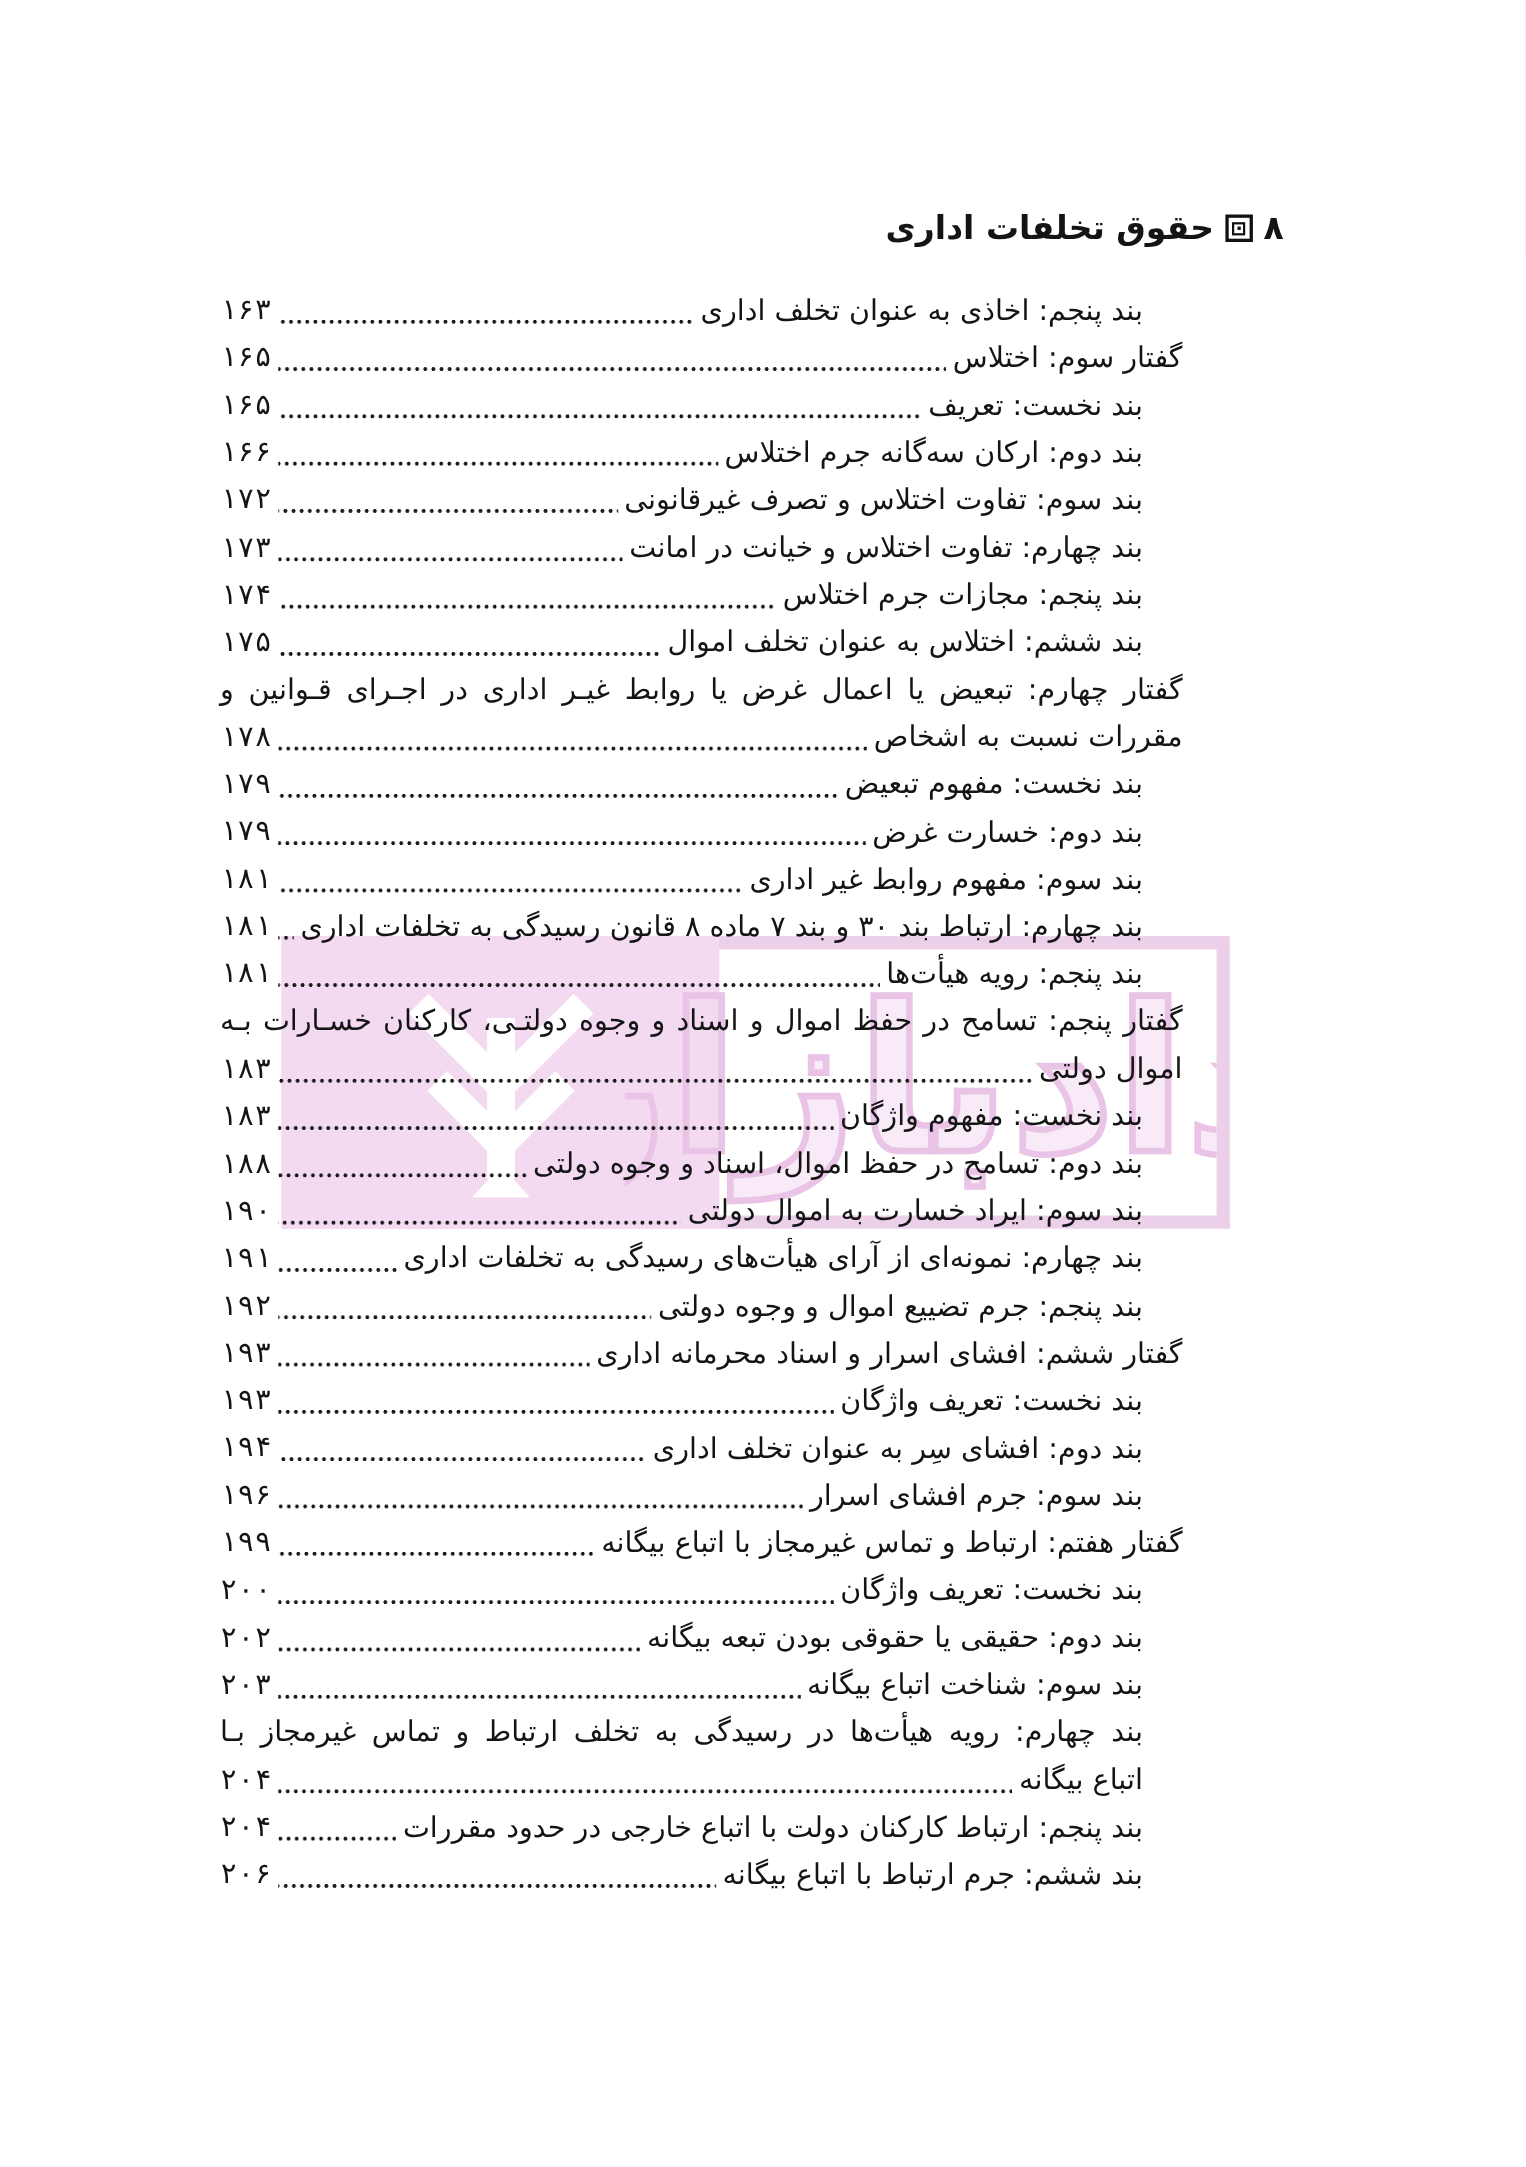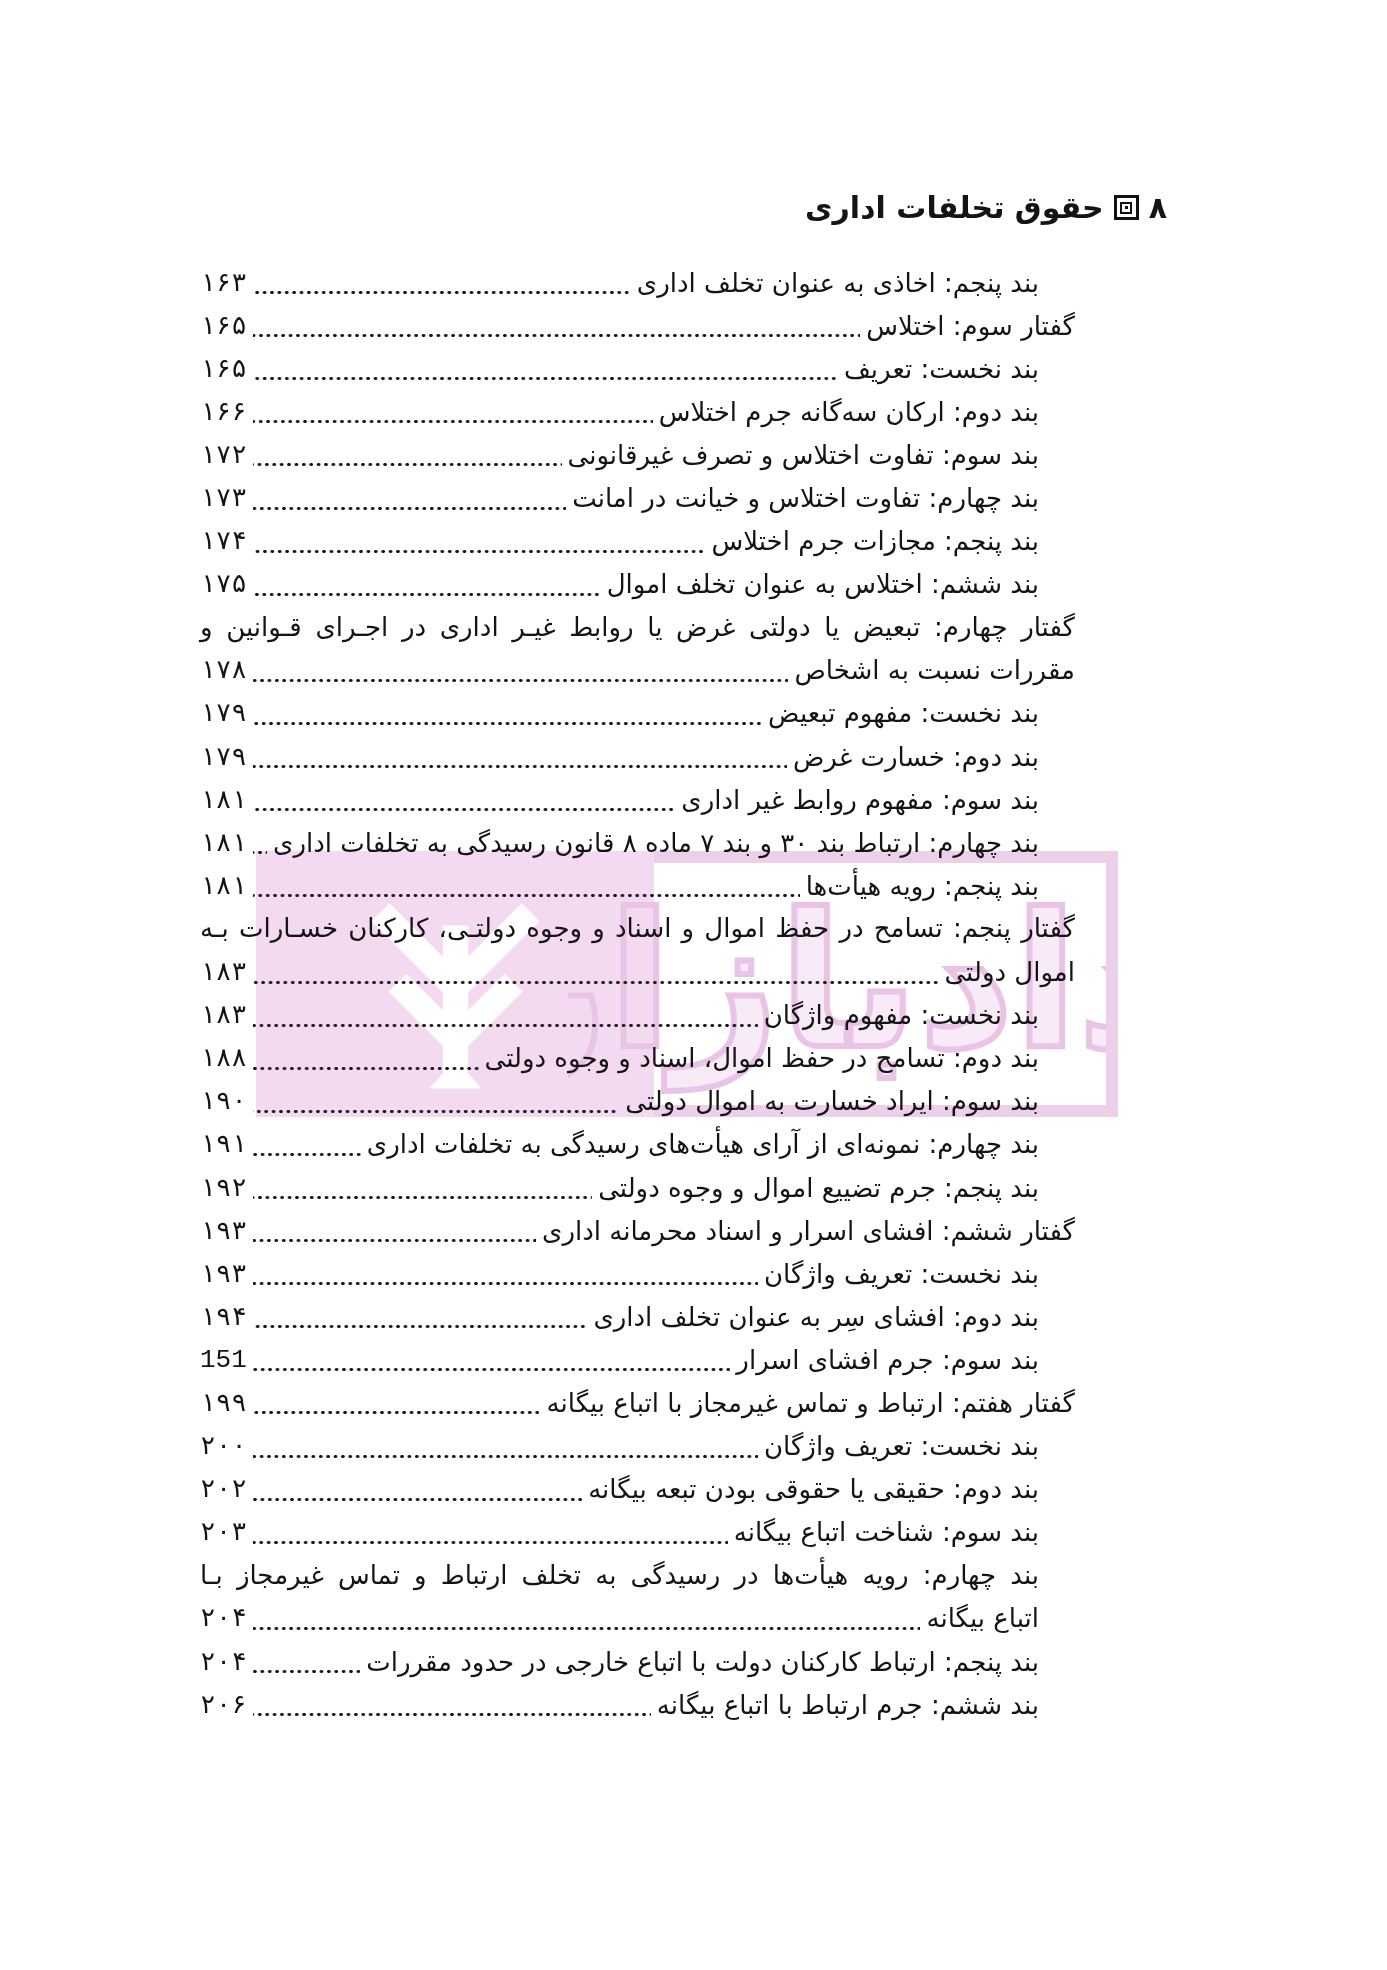--- a/index.html
+++ b/index.html
@@ -156,21 +156,21 @@
     <span class="t">بند پنجم: مجازات جرم اختلاس</span>
     <span class="leader"></span>
     <span class="pg">۱۷۴</span>
   </div>
         <div class="row indent">
     <span class="t">بند ششم: اختلاس به عنوان تخلف اموال</span>
     <span class="leader"></span>
     <span class="pg">۱۷۵</span>
   </div>
         <div class="row just">
-    <span class="t">گفتار چهارم: تبعیض یا دولتی غرض یا روابط غیـر اداری در اجـرای قـوانین و</span>
+    <span class="t">گفتار چهارم: تبعیض یا اعمال غرض یا روابط غیـر اداری در اجـرای قـوانین و</span>
     
     
   </div>
         <div class="row">
     <span class="t">مقررات نسبت به اشخاص</span>
     <span class="leader"></span>
     <span class="pg">۱۷۸</span>
   </div>
         <div class="row indent">
     <span class="t">بند نخست: مفهوم تبعیض</span>
@@ -243,21 +243,21 @@
     <span class="pg">۱۹۳</span>
   </div>
         <div class="row indent">
     <span class="t">بند دوم: افشای سِر به عنوان تخلف اداری</span>
     <span class="leader"></span>
     <span class="pg">۱۹۴</span>
   </div>
         <div class="row indent">
     <span class="t">بند سوم: جرم افشای اسرار</span>
     <span class="leader"></span>
-    <span class="pg">151</span>
+    <span class="pg">۱۹۶</span>
   </div>
         <div class="row">
     <span class="t">گفتار هفتم: ارتباط و تماس غیرمجاز با اتباع بیگانه</span>
     <span class="leader"></span>
     <span class="pg">۱۹۹</span>
   </div>
         <div class="row indent">
     <span class="t">بند نخست: تعریف واژگان</span>
     <span class="leader"></span>
     <span class="pg">۲۰۰</span>

